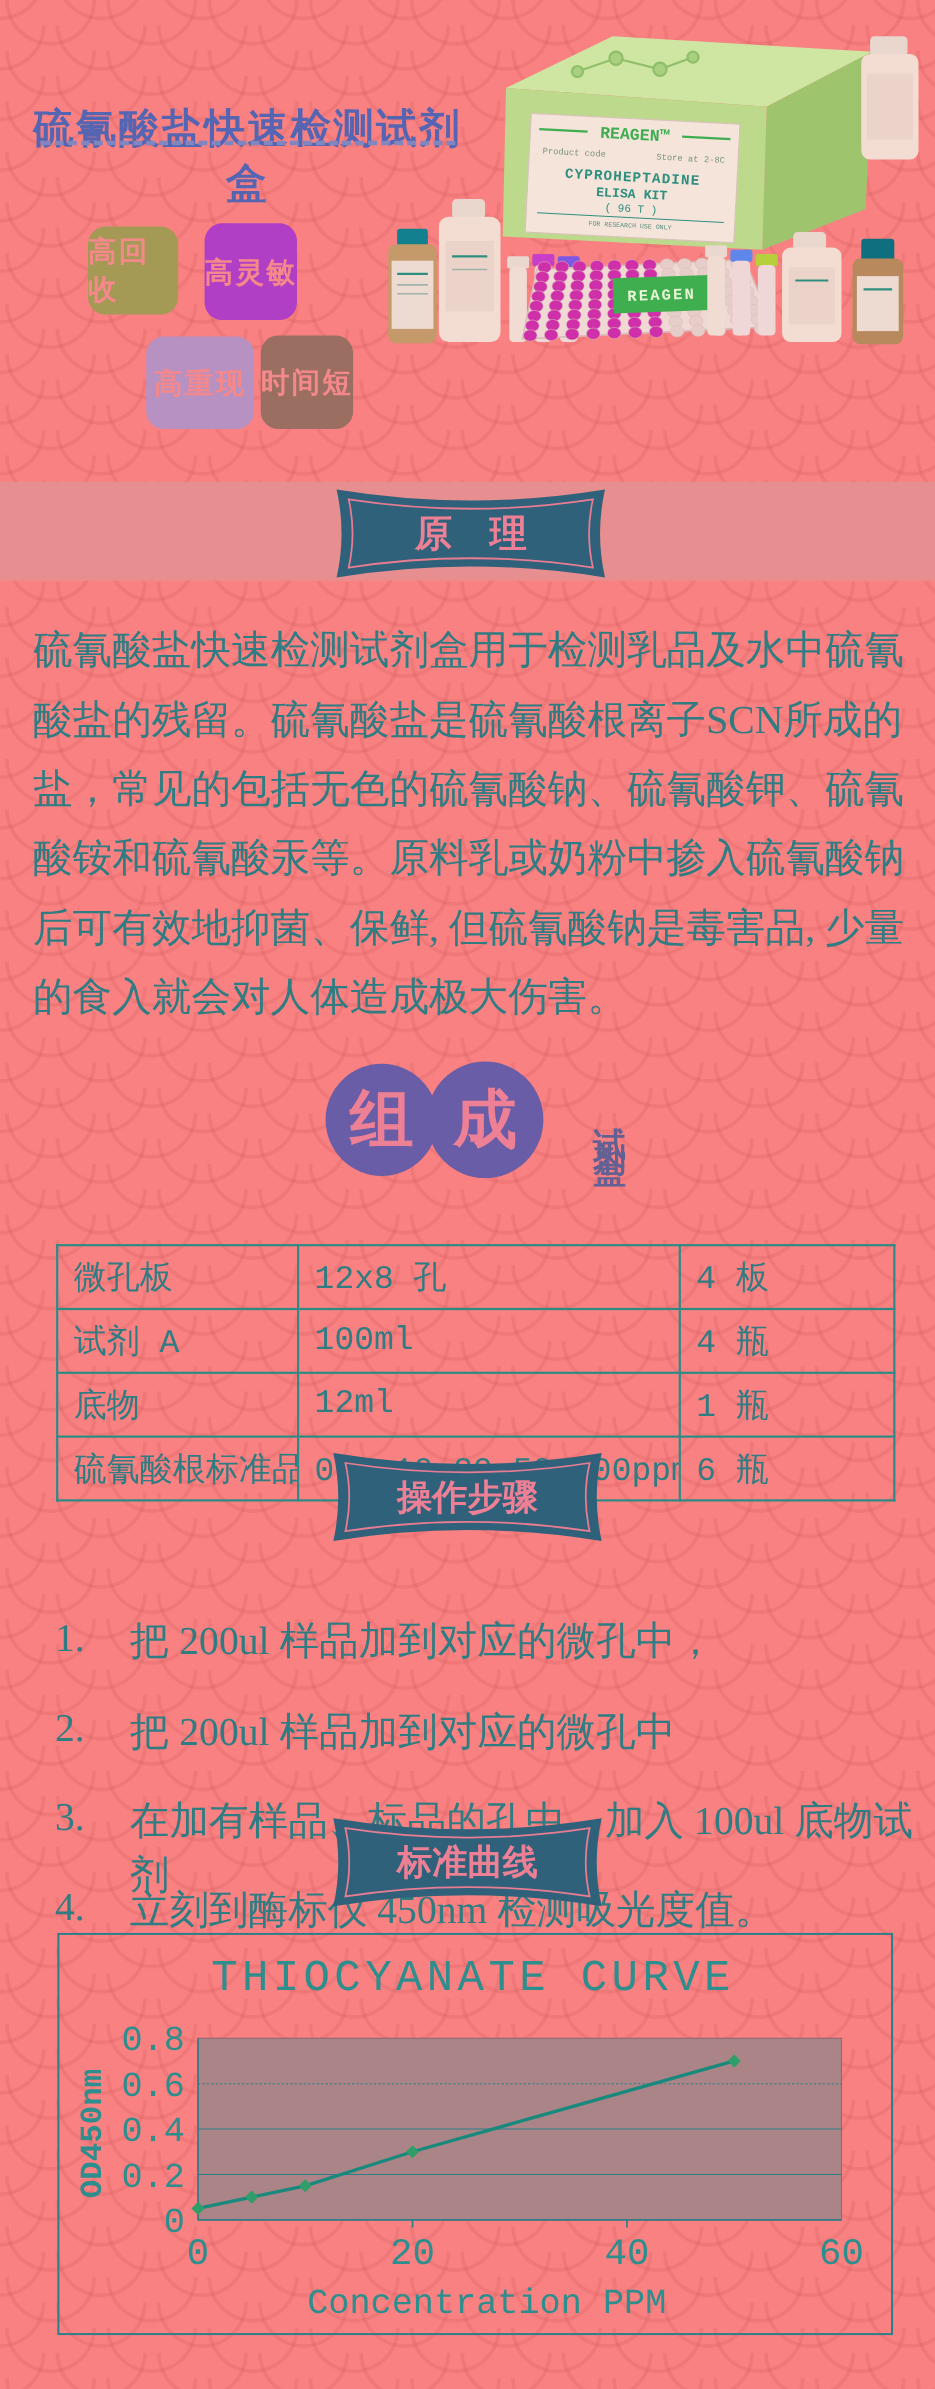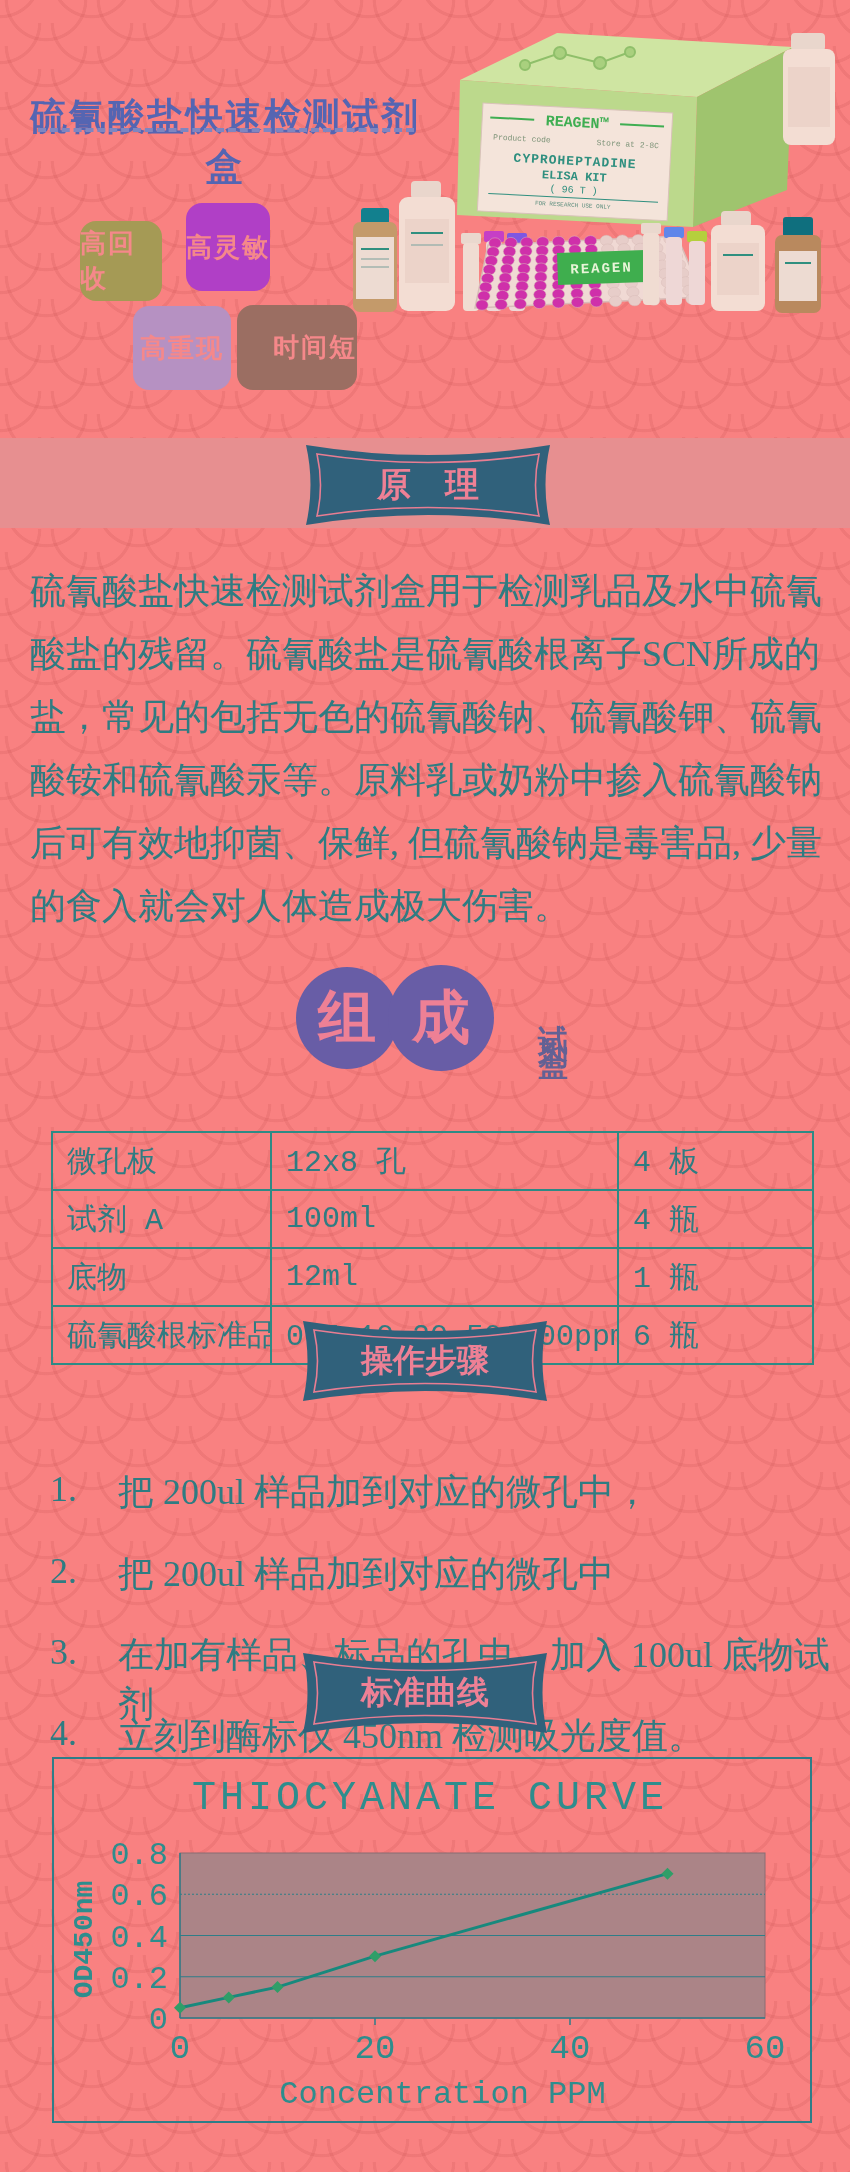--- a/index.html
+++ b/index.html
@@ -51,30 +51,30 @@
   text{font-family:var(--mono);}
 </style>
 </head>
 <body>
 
 <div id="page">
 
   <div class="abs" id="main-title">硫氰酸盐快速检测试剂盒</div>
   <div class="abs" id="title-divider"></div>
 
-  <div class="abs badge" style="left: 80px; top: 206px; width: 82px; height: 80px; background-color: rgb(165, 154, 85); margin-top: 15px;">
+  <div class="abs badge" style="left: 80px; top: 206px; width: 82px; height: 80px; background-color: rgb(165, 154, 85);">
       <span>高回收</span>
     </div>
   <div class="abs badge" style="left: 186px; top: 203px; width: 84px; height: 88px; background-color: rgb(176, 63, 198);">
       <span>高灵敏</span>
     </div>
   <div class="abs badge" style="left: 133px; top: 306px; width: 98px; height: 84px; background-color: rgb(182, 145, 194);">
       <span>高重现</span>
     </div>
-  <div class="abs badge" style="left: 237px; top: 305px; width: 84px; height: 85px; background-color: rgb(155, 110, 98); padding-left: 36px;">
+  <div class="abs badge" style="left: 237px; top: 305px; width: 84px; height: 85px; background-color: rgb(155, 110, 98);">
       <span>时间短</span>
     </div>
 
   <svg class="abs" style="left:325px;top:5px;" width="525" height="310" viewBox="0 0 525 310">
 
     <polygon points="135,75 232,28 468,42 372,92" fill="#cfe5a2"></polygon>
     <g stroke="#8fbf6a" stroke-width="2" fill="none">
       <path d="M200,60 L235,48 L275,58 L305,47"></path>
       <circle cx="235" cy="48" r="6" fill="#a9d07e"></circle>
         <circle cx="275" cy="58" r="6" fill="#a9d07e"></circle>

